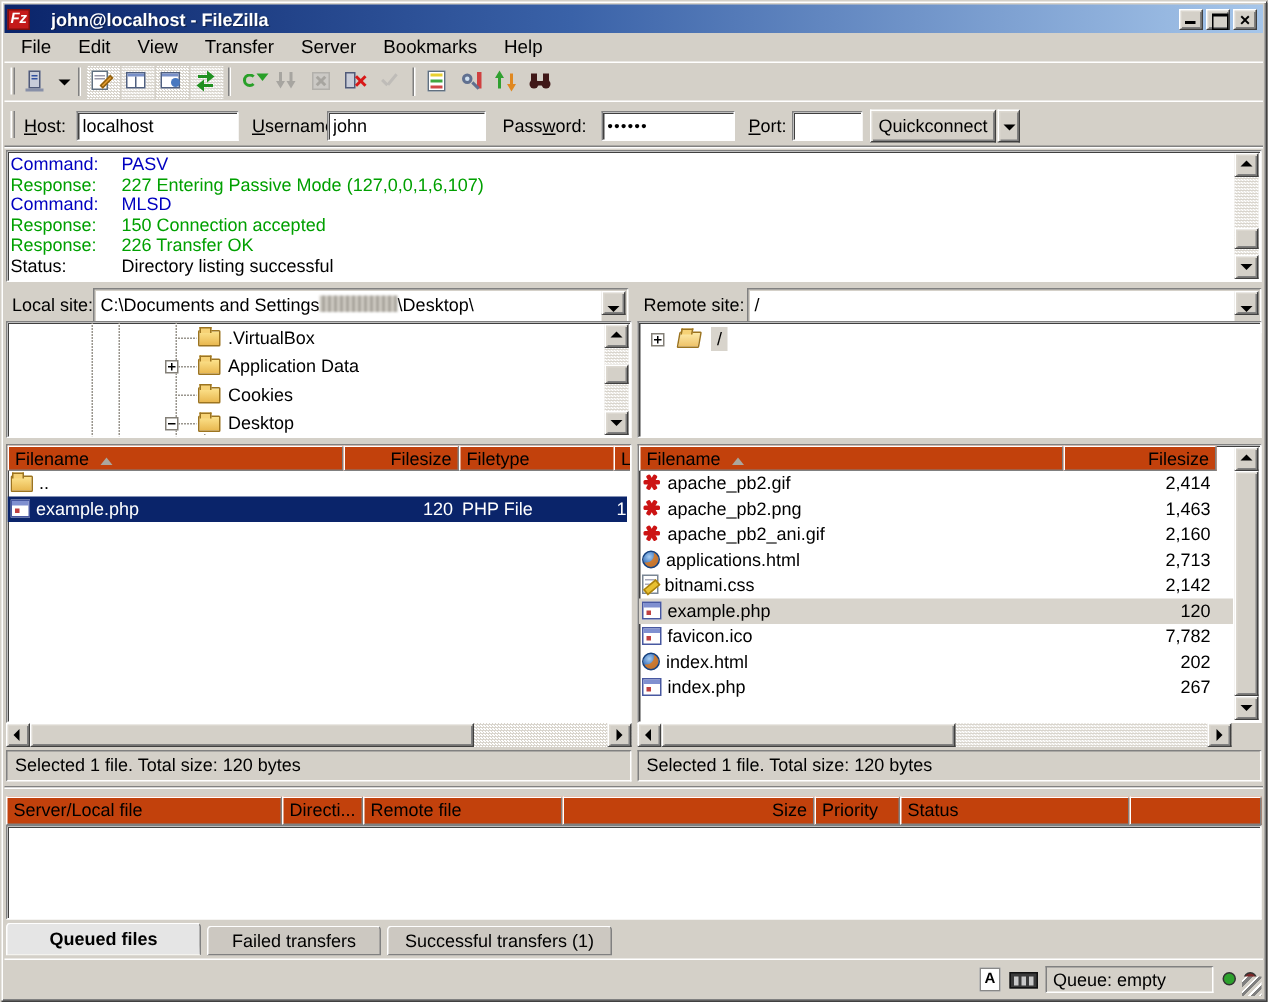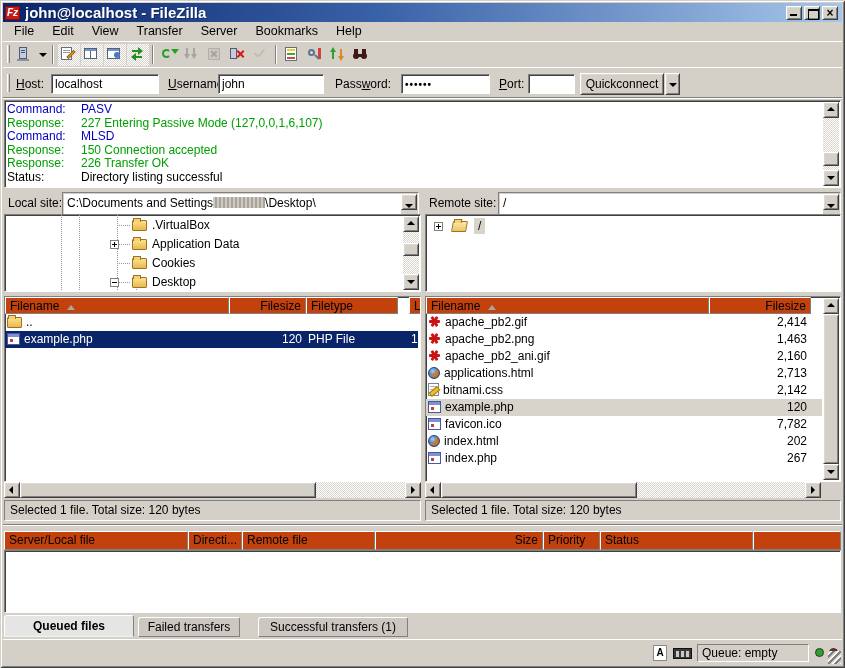--- a/index.html
+++ b/index.html
@@ -18,21 +18,21 @@
   .sunken{background:#fff;border:1px solid;border-color:#808080 #fff #fff #808080;
          box-shadow:inset 1px 1px 0 #404040;}
   .sunklite{background:#d4d0c8;border:1px solid;border-color:#808080 #fff #fff #808080;}
   .hgroove{height:2px;left:3px;right:3px;border-top:1px solid #808080;border-bottom:1px solid #fff;}
   .vgrip{width:3px;height:18px;border-left:1px solid #fff;border-right:1px solid #808080;}
 
   
   #titlebar{left:3px;top:3px;width:839px;height:19px;display:flex;align-items:center;}
   #app-icon{width:15px;height:14px;margin-left:2px;background:#c41a1a;border:1px solid #7d0e0e;
             color:#fff;font-weight:bold;font-style:italic;font-size:10px;line-height:12px;text-align:center;}
-  #title-text{color:#fff;font-weight:bold;font-size:15px;margin-left:5px;flex:1;
+  #title-text{color:#fff;font-weight:bold;font-size:12px;margin-left:14px;flex:1;
               text-shadow:1px 1px 0 rgba(0,0,0,.35);white-space:nowrap;overflow:hidden;}
   .winbtn{width:16px;height:14px;position:relative;margin-left:2px;}
   .wb-min::after{content:'';position:absolute;left:3px;bottom:3px;width:7px;height:2px;background:#000;}
   .wb-max::after{content:'';position:absolute;left:3px;top:2px;width:9px;height:8px;border:1px solid #000;border-top-width:2px;}
   .wb-x{font-weight:bold;font-size:12px;line-height:12px;text-align:center;}
 
   
   #menubar{left:3px;top:22px;width:839px;height:19px;display:flex;align-items:center;padding-left:2px;}
   .menu-item{padding:2px 9px 3px 9px;font-size:12.5px;text-align:center;}
   #toolbar{left:3px;top:41px;width:839px;height:26px;border-top:1px solid #fff;}
@@ -381,21 +381,21 @@
           <span class="fi fi-folder fi-folder-open" style="position: absolute; left: 26px; top: 4px;"></span>
           <span style="position: absolute; left: 48px; top: 1px; padding: 1px 4px; background: rgb(216, 212, 204);">/</span>
         </div>
       </div>
   </div>
 
   <div class="listpane sunken" style="left:4px;width:417px;">
     <div id="local-hdrs">
         <div class="hcell" style="left: 0px; width: 224px;"><span>Filename</span><span class="sortarr"></span></div>
         <div class="hcell" style="left: 224px; width: 77px; text-align: right;"><span>Filesize</span></div>
-        <div class="hcell" style="left: 301px; width: 92px;"><span>Filetype</span></div>
+        <div class="hcell" style="left: 301px; width: 113px;"><span>Filetype</span></div>
         <div class="hcell" style="left: 404px; width: 30px;"><span>L</span></div>
       </div>
     <div id="local-rows" class="flist-rows" style="width:413px;">
         <div class="frow" style="width: 413px;">
           <div class="fcell" style="left: 2px; width: 218px;"><span class="fi fi-folder"></span><span>..</span></div>
           <div class="fcell" style="left: 226px; width: 71px; text-align: right;"></div>
           <div class="fcell" style="left: 303px; width: 97px;"></div>
           <div class="fcell" style="left: 406px; width: 24px;"></div>
         </div>
         <div class="frow" style="width: 413px; background: rgb(10, 36, 106); color: rgb(255, 255, 255);">
@@ -492,21 +492,21 @@
       <div class="hcell" style="left: 238px; width: 133px;">Remote file</div>
       <div class="hcell" style="left: 371px; width: 168px; text-align: right;">Size</div>
       <div class="hcell" style="left: 539px; width: 57px;">Priority</div>
       <div class="hcell" style="left: 596px; width: 153px;">Status</div>
       <div class="hcell" style="left: 749px; width: 88px;"></div>
     </div>
   <div id="queue-body" class="sunken"></div>
 
   <div id="tabsrow" class="abs" style="left:0;top:615px;width:845px;height:25px;">
       <div class="tab active" style="left: 4px; width: 130px; top: 0px; height: 22px; line-height: 21px;">Queued files</div>
-      <div class="tab" style="left: 138px; width: 102px; top: 2px; height: 20px; line-height: 18px;">Failed transfers</div>
+      <div class="tab" style="left: 138px; width: 116px; top: 2px; height: 20px; line-height: 18px;">Failed transfers</div>
       <div class="tab" style="left: 258px; width: 150px; top: 2px; height: 20px; line-height: 18px;">Successful transfers (1)</div>
     </div>
 
   <div id="statusbar" class="abs">
     <div id="ind-type">A</div>
     <div id="ind-speed">
         <i style="left:2px;"></i>
         <i style="left:7px;"></i>
         <i style="left:12px;"></i>
       </div>

